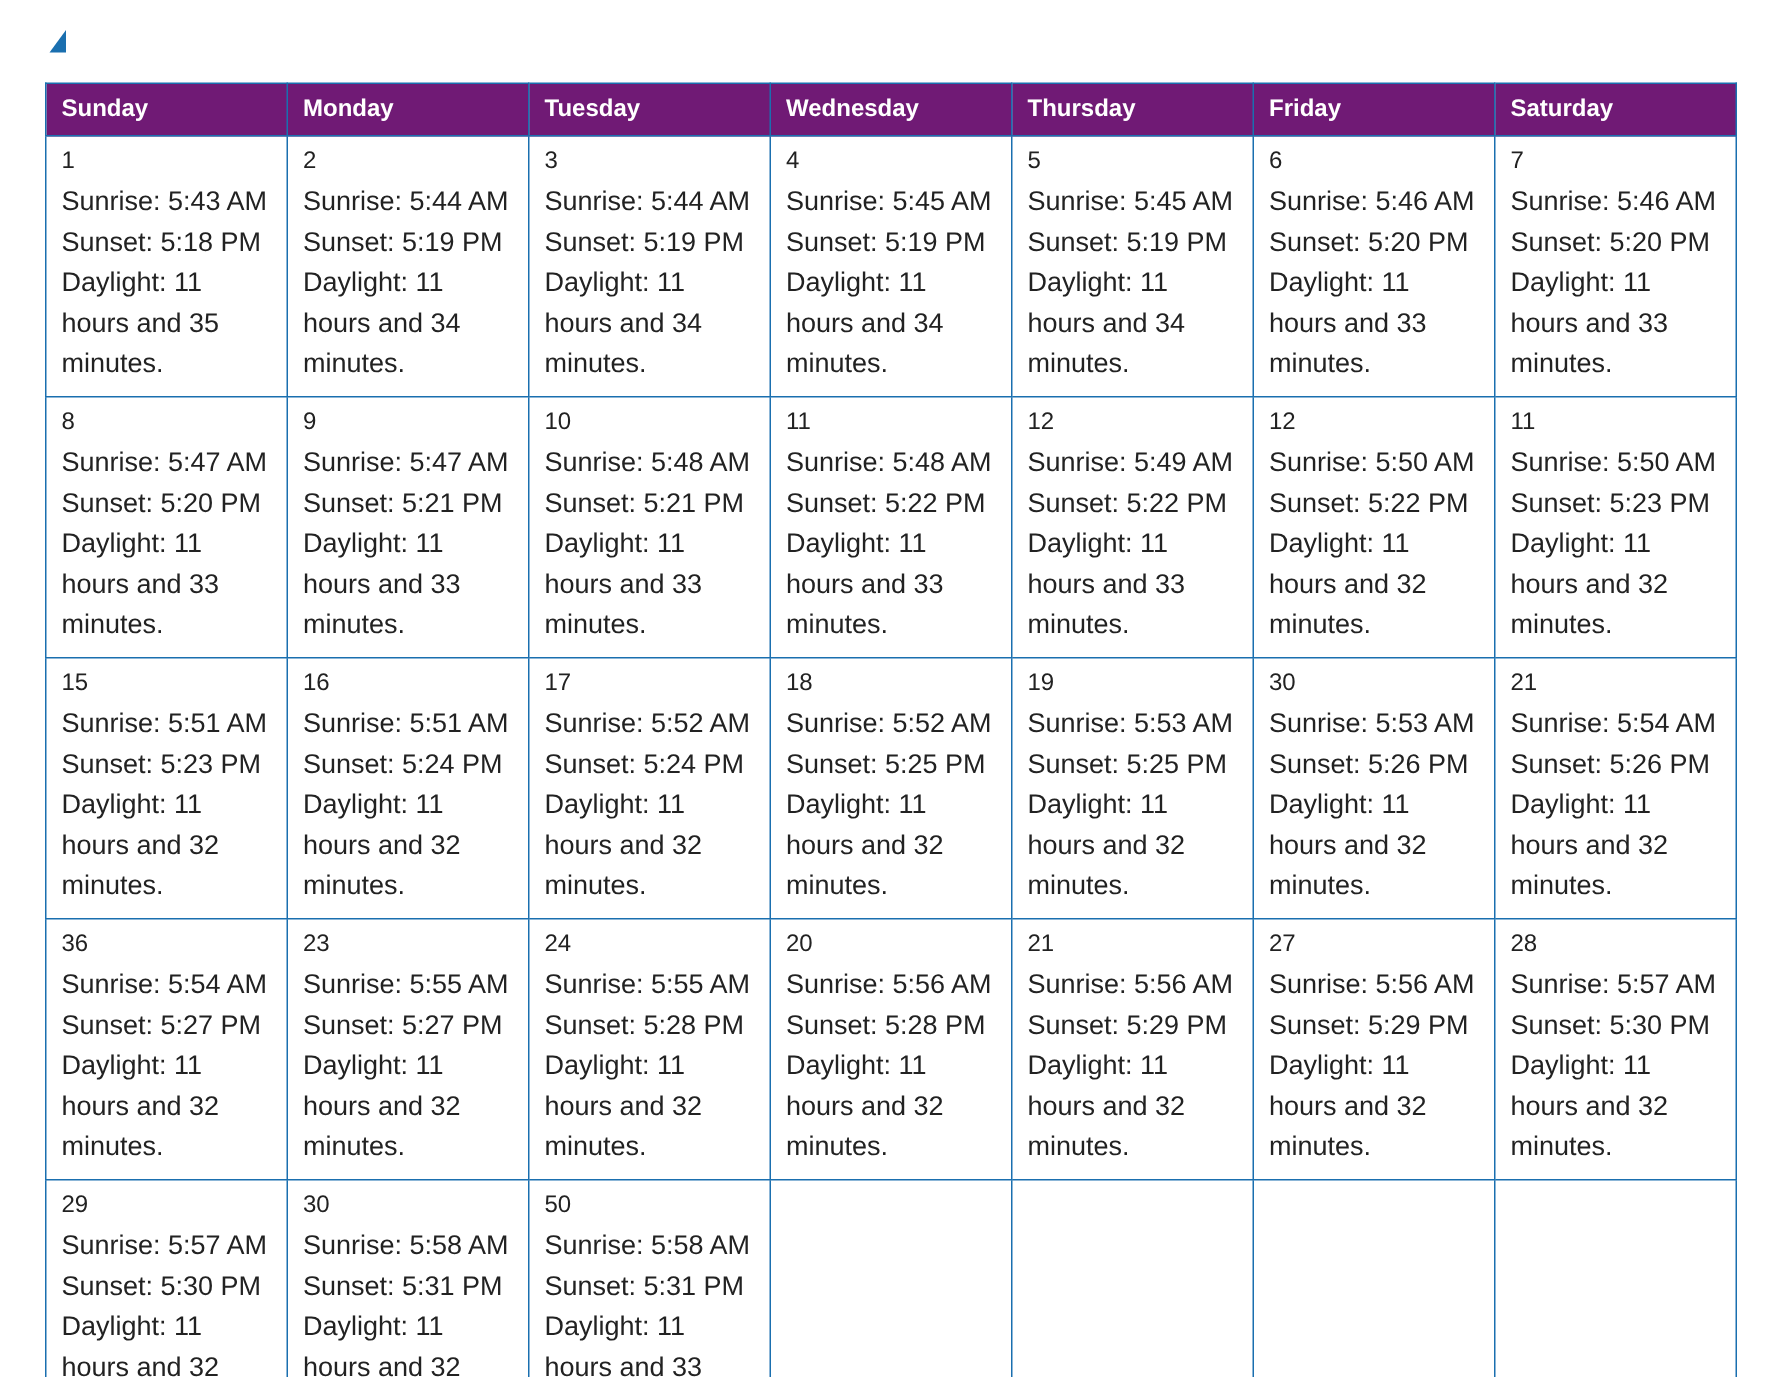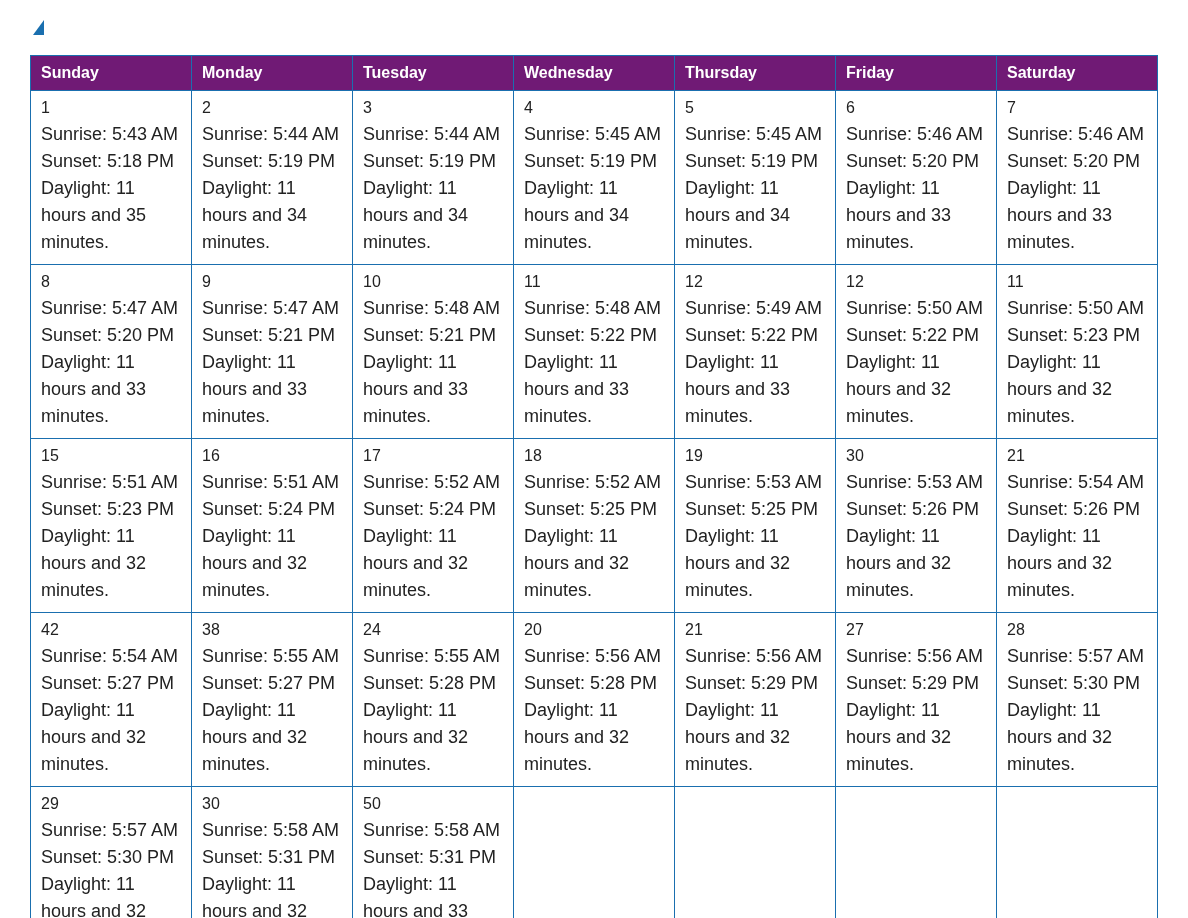--- a/index.html
+++ b/index.html
@@ -277,29 +277,29 @@
           <span class="day-num">21</span>
         <div class="day-info">
           <span>Sunrise: 5:54 AM</span><br>
           <span>Sunset: 5:26 PM</span><br>
           <span>Daylight: 11 hours and 32 minutes.</span>
         </div>
         </td>
       </tr>
       <tr>
         <td>
-          <span class="day-num">42</span>
+          <span class="day-num">36</span>
         <div class="day-info">
           <span>Sunrise: 5:54 AM</span><br>
           <span>Sunset: 5:27 PM</span><br>
           <span>Daylight: 11 hours and 32 minutes.</span>
         </div>
         </td>
         <td>
-          <span class="day-num">38</span>
+          <span class="day-num">23</span>
         <div class="day-info">
           <span>Sunrise: 5:55 AM</span><br>
           <span>Sunset: 5:27 PM</span><br>
           <span>Daylight: 11 hours and 32 minutes.</span>
         </div>
         </td>
         <td>
           <span class="day-num">24</span>
         <div class="day-info">
           <span>Sunrise: 5:55 AM</span><br>

